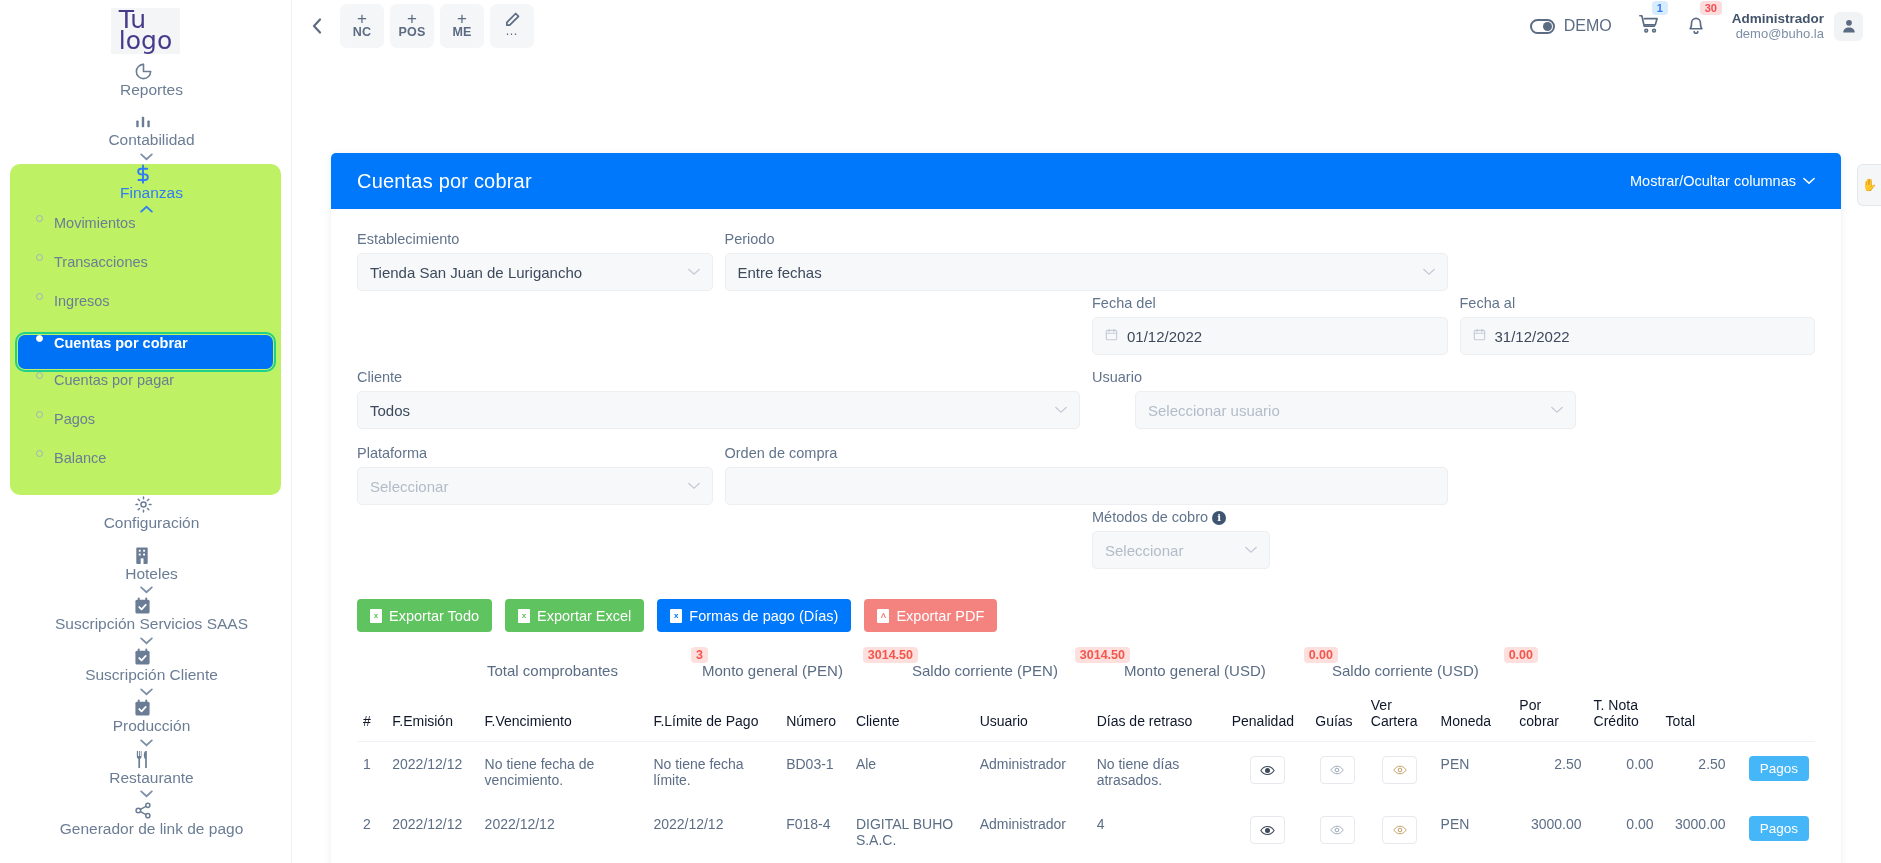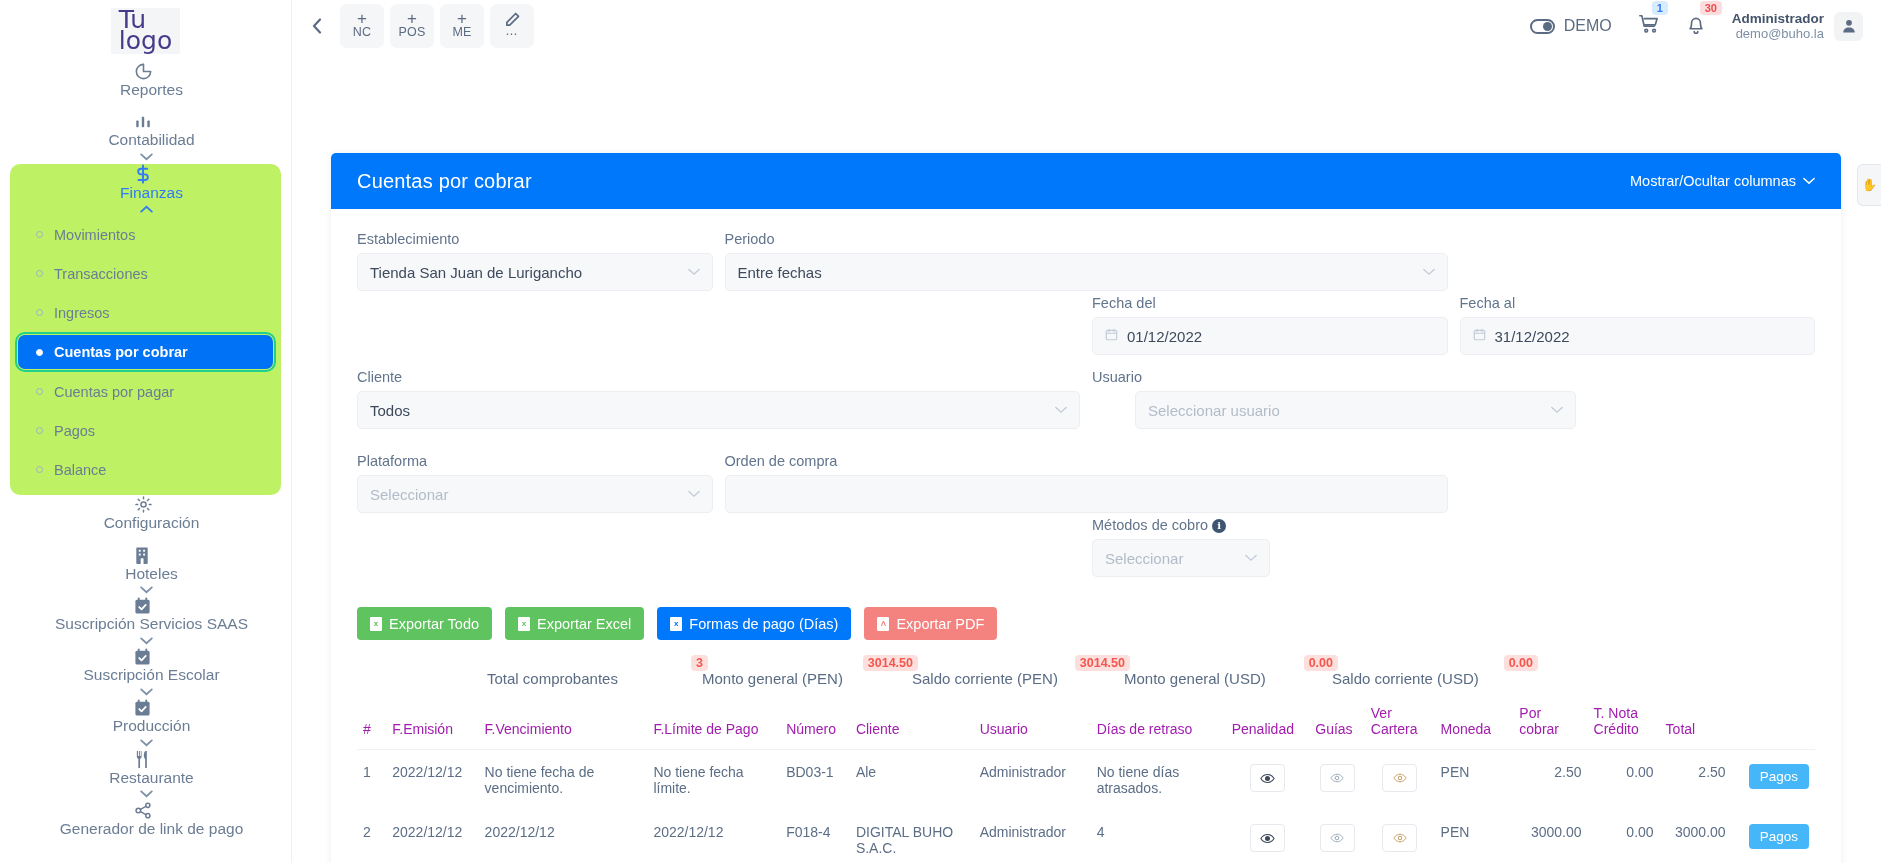--- a/index.html
+++ b/index.html
@@ -46,21 +46,21 @@
   .nav-item .lbl { margin-left: 10px; flex: 1; white-space: nowrap; }
   .nav-item .chev { color:#7d8fa6; font-size: 12px; }
   .nav-group-open {
     background: #bef264; border-radius: 10px; padding-bottom: 6px;
   }
   .nav-group-open > .nav-item { color:#2f7cf6; }
   .nav-group-open > .nav-item .ico { color:#2f7cf6; }
   .nav-group-open > .nav-item .chev { color:#2f7cf6; }
 
   .sub-item {
-    display: flex; align-items: center;
+    display: flex; align-items: flex-start;
     height: 39px; margin: 0 8px; padding-left: 18px;
     color: #6b7d94; font-size: 14.5px; cursor: pointer; border-radius: 8px;
     white-space: nowrap;
   }
   .sub-item .dot {
     width: 7px; height: 7px; border: 1.3px solid #9fb0c4; border-radius: 50%;
     margin-right: 11px; min-width: 7px;
   }
   .sub-item.active {
     background: #0072f5; color: #ffffff; font-weight: bold;
@@ -79,21 +79,21 @@
   .collapse-btn {
     width: 34px; height: 40px; display:flex; align-items:center; justify-content:center;
     color:#5b6b82; font-size: 17px; cursor:pointer;
   }
   .qa-btn {
     width: 44px; height: 44px; background: #f5f6f8; border-radius: 7px;
     display:flex; flex-direction:column; align-items:center; justify-content:center;
     margin-left: 6px; color:#5b6b82; cursor:pointer;
   }
   .qa-btn .plus { font-size: 17px; line-height: 13px; font-weight: 400; }
-  .qa-btn .txt { font-size: 12.5px; font-weight: normal; line-height: 15px; letter-spacing:.2px;}
+  .qa-btn .txt { font-size: 12.5px; font-weight: bold; line-height: 15px; letter-spacing:.2px;}
   .qa-btn .pencil { font-size: 14px; line-height: 14px; }
   .qa-btn .dots { font-size: 12px; line-height: 11px; letter-spacing: 1px; }
 
   .topbar-right { margin-left: auto; display:flex; align-items:center; gap: 26px; }
   .demo-chip { display:flex; align-items:center; gap: 9px; color:#5b6b82; font-size:16px; cursor:pointer;}
   .toggle-ico {
     width: 25px; height: 15px; border: 2.2px solid #5b6b82; border-radius: 9px;
     position: relative;
   }
   .toggle-ico:after {
@@ -182,21 +182,21 @@
     position:absolute; top: -15px; right: -6px;
     background:#fde0dd; color:#f4554c; font-size: 12.5px; font-weight:bold;
     padding: 1px 5px; border-radius: 4px;
   }
   .sum-1 { width: 215px; } .sum-2 { width: 210px; } .sum-3 { width: 212px; }
   .sum-4 { width: 208px; } .sum-5 { width: 200px; }
 
   
   table.tbl { width:100%; border-collapse: collapse; margin-top: 14px; }
   table.tbl thead th {
-    font-weight: normal; color:#a21caf; font-size: 14px; text-align:left;
+    font-weight: normal; color:#0f172a; font-size: 14px; text-align:left;
     padding: 4px 6px 12px 6px; vertical-align: bottom; white-space: normal;
     border-bottom: 1px solid #eef1f5;
   }
   table.tbl tbody td {
     color:#5c6e86; font-size: 14px; padding: 14px 6px; vertical-align: top;
     border-bottom: none;
   }
   .ta-r { text-align: right; }
   .ta-c { text-align: center; }
   .red-val { color:#f4554c; }
@@ -353,21 +353,21 @@
 
       <div class="nav-item">
         <span class="ico">
           <svg width="17" height="18" viewBox="0 0 18 19" fill="currentColor">
             <rect x="1.5" y="3" width="15" height="14.5" rx="1.6"></rect>
             <rect x="4" y="0.6" width="2" height="3.6" rx="1"></rect>
               <rect x="12" y="0.6" width="2" height="3.6" rx="1"></rect>
             <path d="M5.6 10.6 8 13l4.4-4.6" stroke="#fff" stroke-width="1.9" fill="none" stroke-linecap="round" stroke-linejoin="round"></path>
           </svg>
         </span>
-        <span class="lbl">Suscripción Escolar</span>
+        <span class="lbl">Suscripción Cliente</span>
         <span class="chev">
           <svg width="13" height="8" viewBox="0 0 14 9" fill="none" stroke="currentColor" stroke-width="2" stroke-linecap="round">
               <path d="M1 1.5 7 7 13 1.5"></path>
             </svg>
         </span>
       </div>
 
       <div class="nav-item">
         <span class="ico">
           <svg width="17" height="18" viewBox="0 0 18 19" fill="currentColor">
@@ -572,21 +572,21 @@
               <span class="val">Seleccionar usuario</span>
               <span class="caret">
                 <svg width="12" height="8" viewBox="0 0 14 9" fill="none" stroke="currentColor" stroke-width="1.6" stroke-linecap="round">
                     <path d="M1 1.5 7 7 13 1.5"></path>
                   </svg>
               </span>
             </div>
           </div>
         </div>
 
-        <div class="form-grid" style="margin-top:20px;">
+        <div class="form-grid" style="margin-top:12px;">
           <div class="fld">
             <label class="fld-label">Plataforma</label>
             <div class="select placeholder">
               <span class="val">Seleccionar</span>
               <span class="caret">
                 <svg width="12" height="8" viewBox="0 0 14 9" fill="none" stroke="currentColor" stroke-width="1.6" stroke-linecap="round">
                     <path d="M1 1.5 7 7 13 1.5"></path>
                   </svg>
               </span>
             </div>

